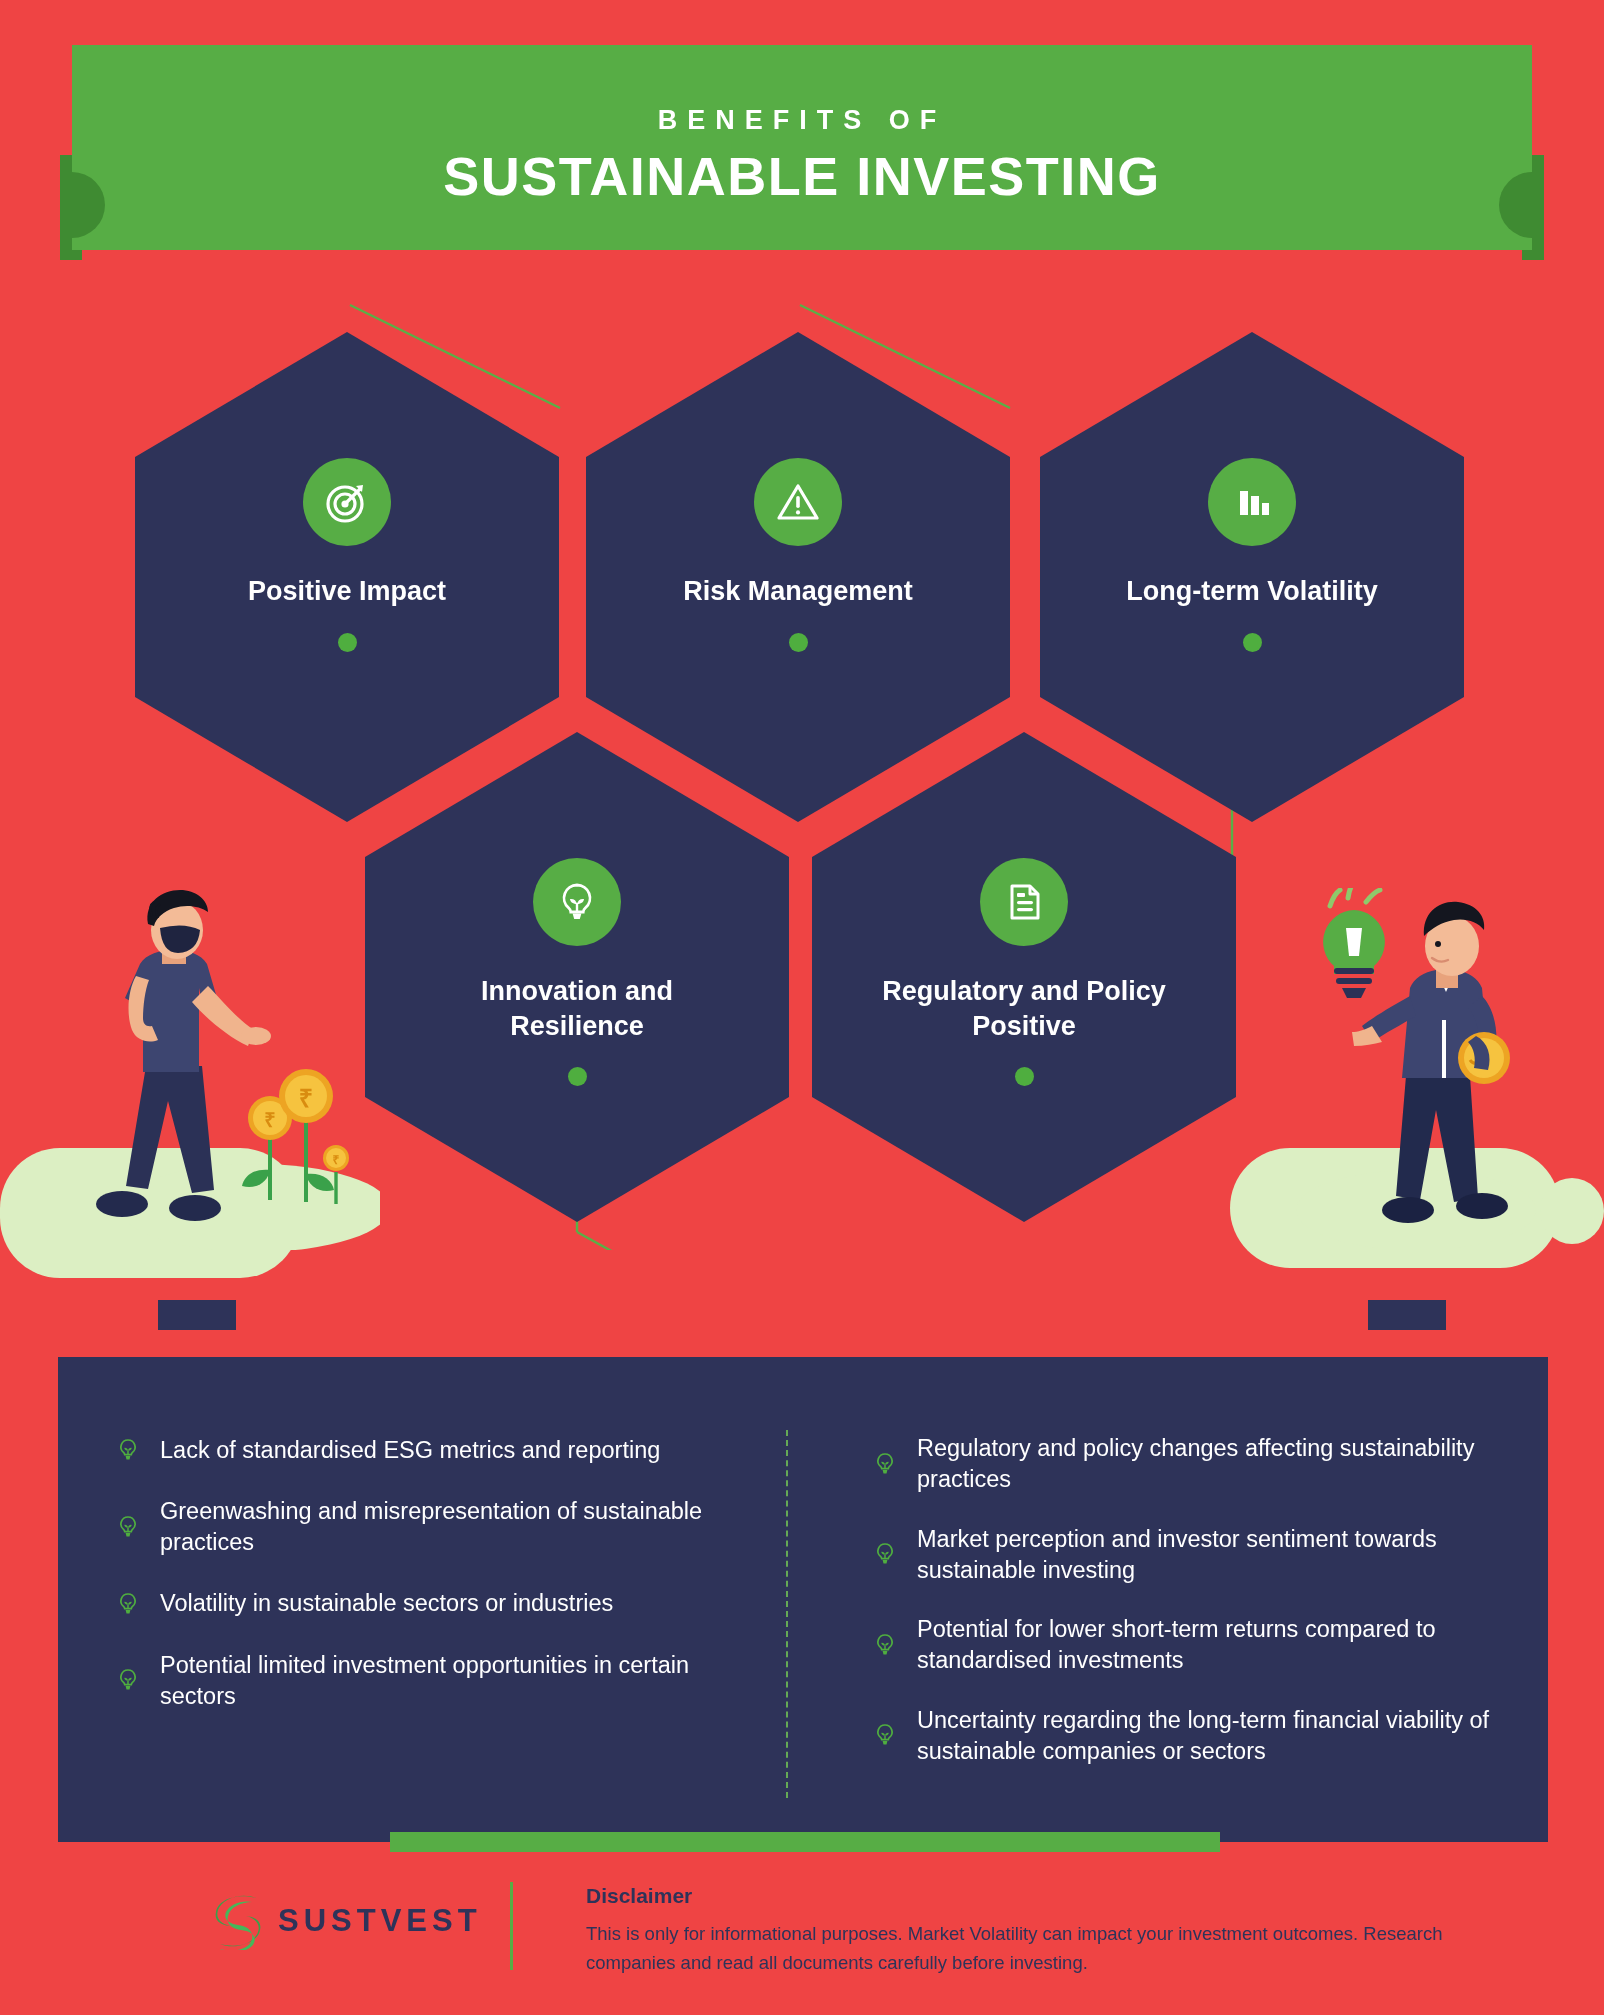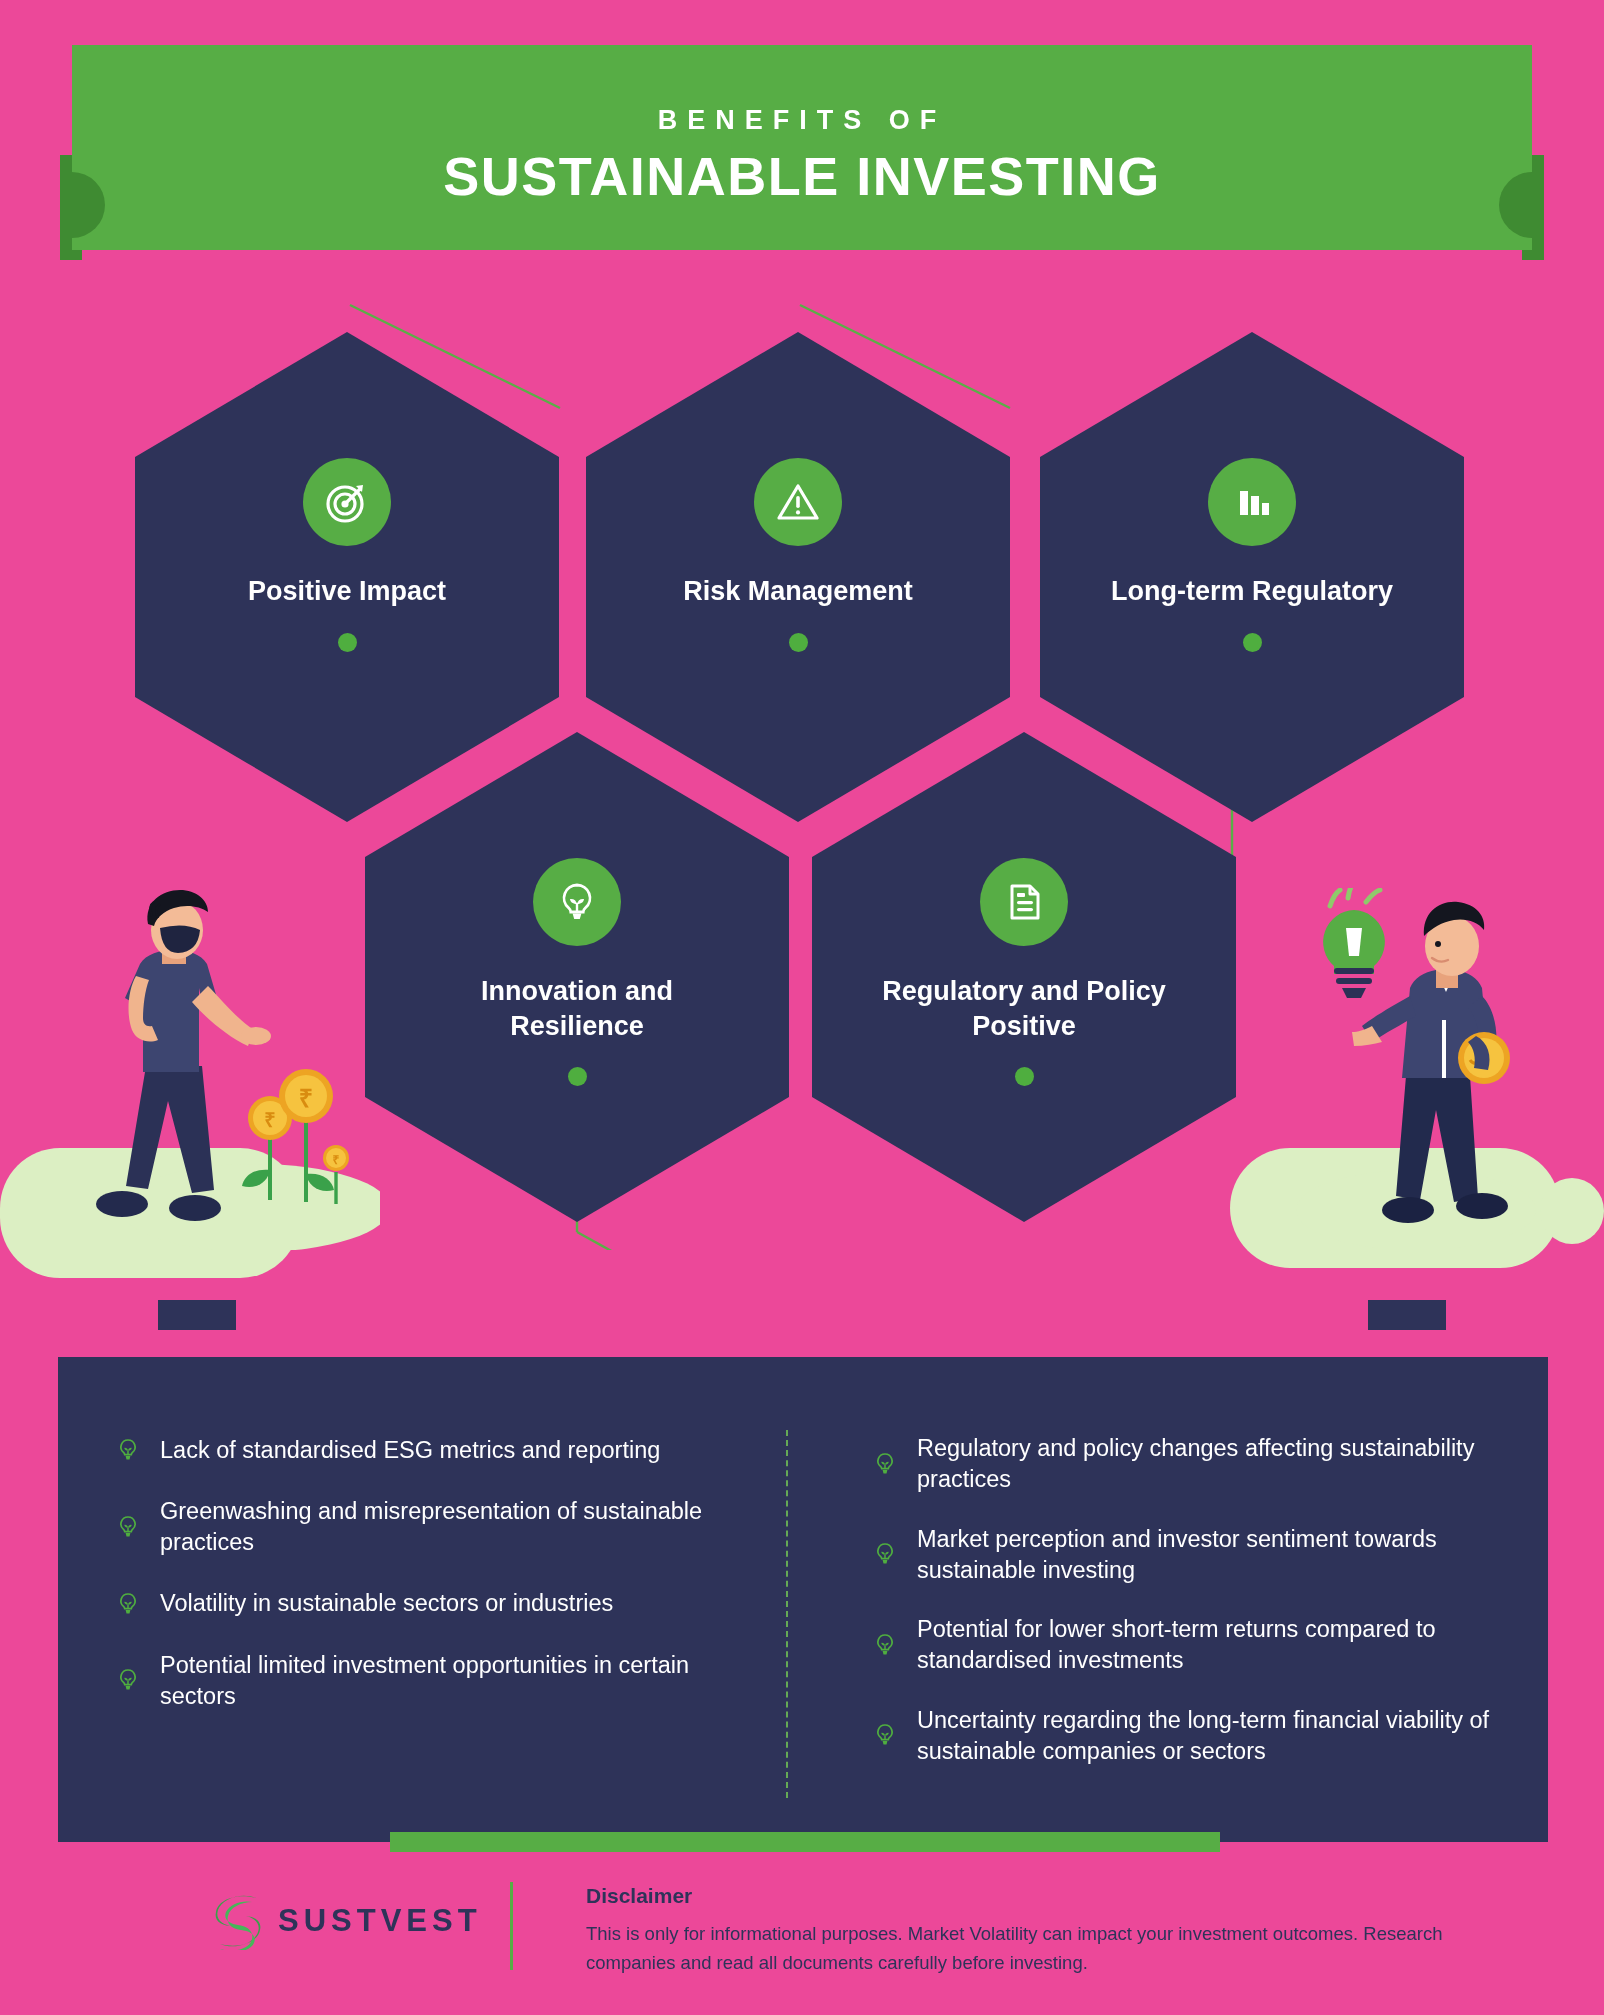--- a/index.html
+++ b/index.html
@@ -2,21 +2,21 @@
 <html><head>
 <meta charset="utf-8">
 <style>
   * { box-sizing: border-box; margin: 0; padding: 0; }
   html, body {
     width: 1604px; height: 2015px;
     background: #e9f3d9;
     font-family: "Liberation Sans", sans-serif;
     overflow: hidden;
   }
-  #page { position: relative; width: 1604px; height: 2015px; background: #ec4899; }
+  #page { position: relative; width: 1604px; height: 2015px; background: #ef4444; }
 
   
   .ribbon-wrap { position: absolute; left: 0; top: 45px; width: 1604px; height: 210px; }
   .ribbon-tail {
     position: absolute; top: 110px; width: 22px; height: 105px; background: #3f8b32;
   }
   .ribbon-tail.left  { left: 60px; }
   .ribbon-tail.right { left: 1522px; }
   .ribbon-main {
     position: absolute; left: 72px; top: 0; width: 1460px; height: 205px;
@@ -171,21 +171,21 @@
     </div>
 
     <div class="hex h3">
       <div class="icon-circle">
         <svg width="48" height="48" viewBox="0 0 48 48">
           <rect x="12" y="13" width="8" height="24" fill="#fff"></rect>
           <rect x="23" y="18" width="8" height="19" fill="#fff"></rect>
           <rect x="34" y="25" width="7" height="12" fill="#fff"></rect>
         </svg>
       </div>
-      <div class="hex-label">Long-term Regulatory</div>
+      <div class="hex-label">Long-term Volatility</div>
       <div class="hex-dot"></div>
     </div>
 
     <div class="hex h4">
       <div class="icon-circle">
         <svg width="48" height="48" viewBox="0 0 48 48">
           <path d="M24 7 a13 13 0 0 1 8.5 22.8 c-1.6 1.4 -2.2 2.6 -2.3 4.2 h-12.4 c-.1 -1.6 -.7 -2.8 -2.3 -4.2 A13 13 0 0 1 24 7 z" fill="none" stroke="#fff" stroke-width="2.8"></path>
           <path d="M24 34 v-8" stroke="#fff" stroke-width="2.4" stroke-linecap="round"></path>
           <path d="M24 26 c-5 0 -6.6 -2.4 -7 -5 3.4 -.6 6.2 1.2 7 5 z" fill="#fff"></path>
           <path d="M24 26 c5 0 6.6 -2.4 7 -5 -3.4 -.6 -6.2 1.2 -7 5 z" fill="#fff"></path>

